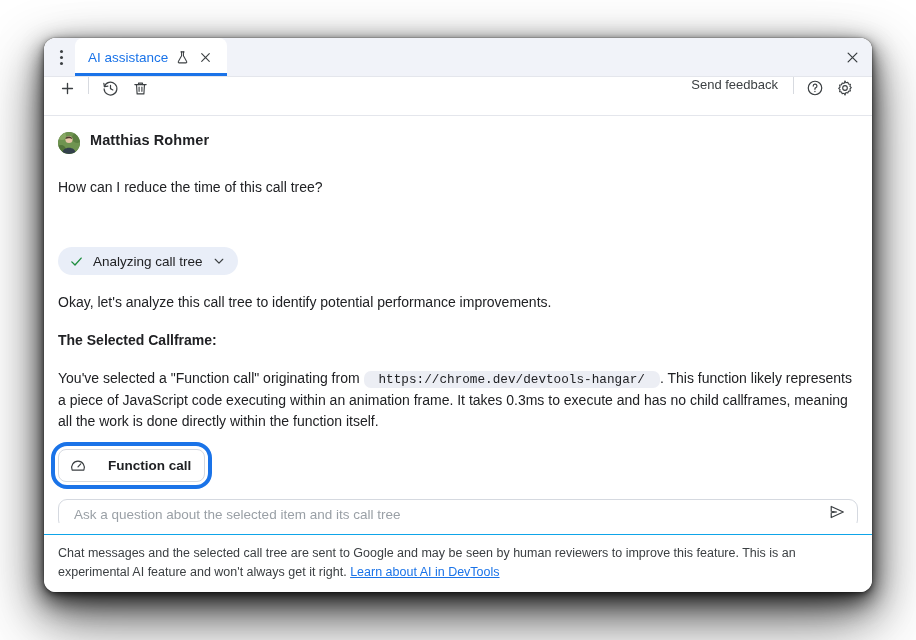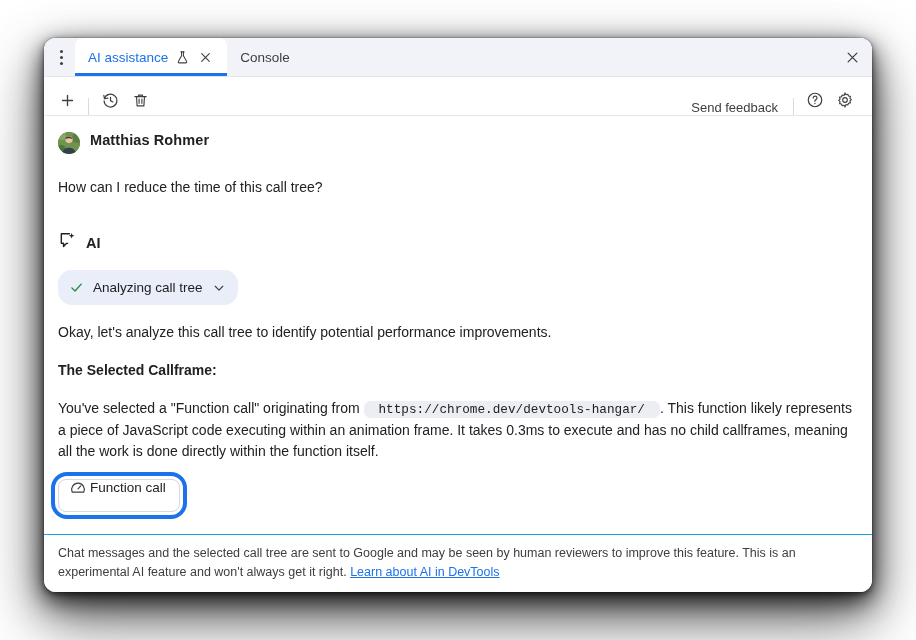--- a/index.html
+++ b/index.html
@@ -123,21 +123,21 @@
     color: #3c4043;
     cursor: pointer;
   }
 
   
   .toolbar {
     height: 38px;
     background: #ffffff;
     border-bottom: 1px solid #e4e6ec;
     display: flex;
-    align-items: flex-end;
+    align-items: flex-start;
     padding: 0 12px 0 8px;
     flex: 0 0 auto;
   }
   .tb-btn {
     width: 30px;
     height: 26px;
     display: flex;
     align-items: center;
     justify-content: center;
     color: #3c4043;
@@ -215,21 +215,21 @@
     color: #202124;
     letter-spacing: 0.1px;
   }
 
   .step-chip {
     display: inline-flex;
     align-items: center;
     gap: 9px;
     background: #e9eef8;
     border-radius: 14px;
-    height: 35px;
+    height: 28px;
     padding: 0 12px 0 11px;
     margin-top: 16px;
     font-size: 13.5px;
     color: #202124;
     cursor: pointer;
   }
   .step-chip .check { color: #1e8e3e; display: flex; }
   .step-chip .chev { color: #3c4043; display: flex; }
 
   .para {
@@ -251,29 +251,31 @@
     margin-top: 17px;
     margin-bottom: 6px;
     display: inline-block;
     border-radius: 9px;
     outline: 4px solid #1a73e8;
     outline-offset: 3px;
     box-shadow: 0 0 0 3px #ffffff;
   }
   .ctx-chip {
     display: inline-flex;
-    gap: 4px;
+    align-items: center;
+    gap: 22px;
     border: 1px solid #d5d9e0;
     border-radius: 8px;
     height: 31px;
     padding: 0 13px 0 11px;
     font-size: 13.5px;
     color: #202124;
     background: #fff;
     cursor: pointer;
+    font-weight: bold;
   }
   .ctx-chip .gauge { display: flex; color: #3c4043; }
 
   
   .input-row {
     margin: 11px 0 0 0;
     border: 1px solid #d5d9e0;
     border-radius: 9px;
     height: 38px;
     display: flex;
@@ -345,23 +347,20 @@
             <path d="M10.5 3v6.2L5.4 18.3A1.5 1.5 0 0 0 6.7 20.6h10.6a1.5 1.5 0 0 0 1.3-2.3L13.5 9.2V3"></path>
           </svg>
         </span>
         <span class="tabclose">
           <svg width="13" height="13" viewBox="0 0 24 24" fill="none" stroke="currentColor" stroke-width="2.1" stroke-linecap="round">
             <path d="M5 5l14 14M19 5L5 19"></path>
           </svg>
         </span>
       </div>
 
-      <div class="tab">
-        <span>Console</span>
-      </div>
 
       <div class="spacer"></div>
 
       <div class="panel-close">
         <svg width="15" height="15" viewBox="0 0 24 24" fill="none" stroke="currentColor" stroke-width="2" stroke-linecap="round">
           <path d="M5 5l14 14M19 5L5 19"></path>
         </svg>
       </div>
     </div>
 
@@ -447,29 +446,20 @@
             </svg>
           </span>
           <span class="user-name">Matthias Rohmer</span>
         </div>
         <div class="user-text">How can I reduce the time of this call tree?</div>
       </div>
 
       <div class="divider"></div>
 
       <div class="msg-ai">
-        <div class="ai-head">
-          <span>
-            <svg width="19" height="19" viewBox="0 0 24 24" fill="none" stroke="#202124" stroke-width="1.8" stroke-linecap="round" stroke-linejoin="round">
-              <path d="M14.5 3.5H4.2v12.1l2.8-.1v4.1l3.9-4h1.3"></path>
-              <path d="M17.2 2.4l1 2.6 2.6 1-2.6 1-1 2.6-1-2.6-2.6-1 2.6-1z" fill="#202124" stroke="none"></path>
-            </svg>
-          </span>
-          <span class="ai-name">AI</span>
-        </div>
 
         <div class="step-chip">
           <span class="check">
             <svg width="15" height="15" viewBox="0 0 24 24" fill="none" stroke="currentColor" stroke-width="2.2" stroke-linecap="round" stroke-linejoin="round">
               <polyline points="4.5,12.6 9.6,17.6 19.5,6.6"></polyline>
             </svg>
           </span>
           <span>Analyzing call tree</span>
           <span class="chev">
             <svg width="14" height="14" viewBox="0 0 24 24" fill="none" stroke="currentColor" stroke-width="2" stroke-linecap="round" stroke-linejoin="round">

